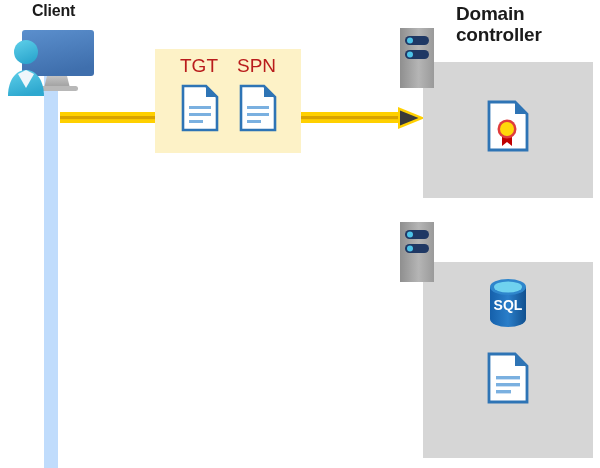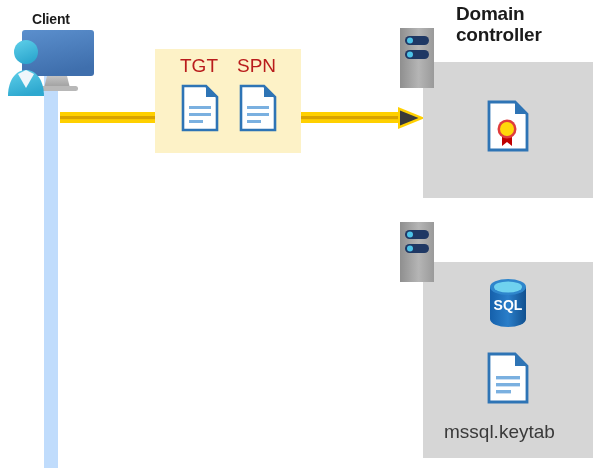--- a/index.html
+++ b/index.html
@@ -20,21 +20,21 @@
   .abs { position: absolute; }
 
   
   .title-label {
     position: absolute;
     font-weight: bold;
     color: #1b1b1b;
     letter-spacing: -0.2px;
     line-height: 1.12;
   }
-  #client-label  { left: 32px;  top: 12px;  font-size: 14px; }
+  #client-label  { left: 32px;  top: 2px;  font-size: 16px; }
   #dc-label      { left: 456px; top: 3px;  font-size: 19px; width: 140px; }
   #linux-label   { left: 456px; top: 228px; font-size: 19px; }
 
   .doc-caption {
     position: absolute;
     font-size: 19px;
     color: #b91c1c;
   }
   #tgt-caption { left: 180px; top: 55px; }
   #spn-caption { left: 237px; top: 55px; }
@@ -219,15 +219,14 @@
   </svg>
 
   <svg class="abs" id="keytab-doc-icon" viewBox="0 0 42 52">
     <path d="M2 2 H28 L40 14 V50 H2 Z" fill="#ffffff" stroke="#2e74b5" stroke-width="2.8"></path>
     <path d="M28 2 L40 14 H28 Z" fill="#2e74b5"></path>
     <rect x="9" y="24" width="24" height="3.4" fill="#7ab0e0"></rect>
     <rect x="9" y="31" width="24" height="3.4" fill="#7ab0e0"></rect>
     <rect x="9" y="38" width="15" height="3.4" fill="#7ab0e0"></rect>
   </svg>
 
-  <div class="doc-caption" id="keytab-caption">mssql.keytab</div>
 
 </div>
 
 </body></html>

